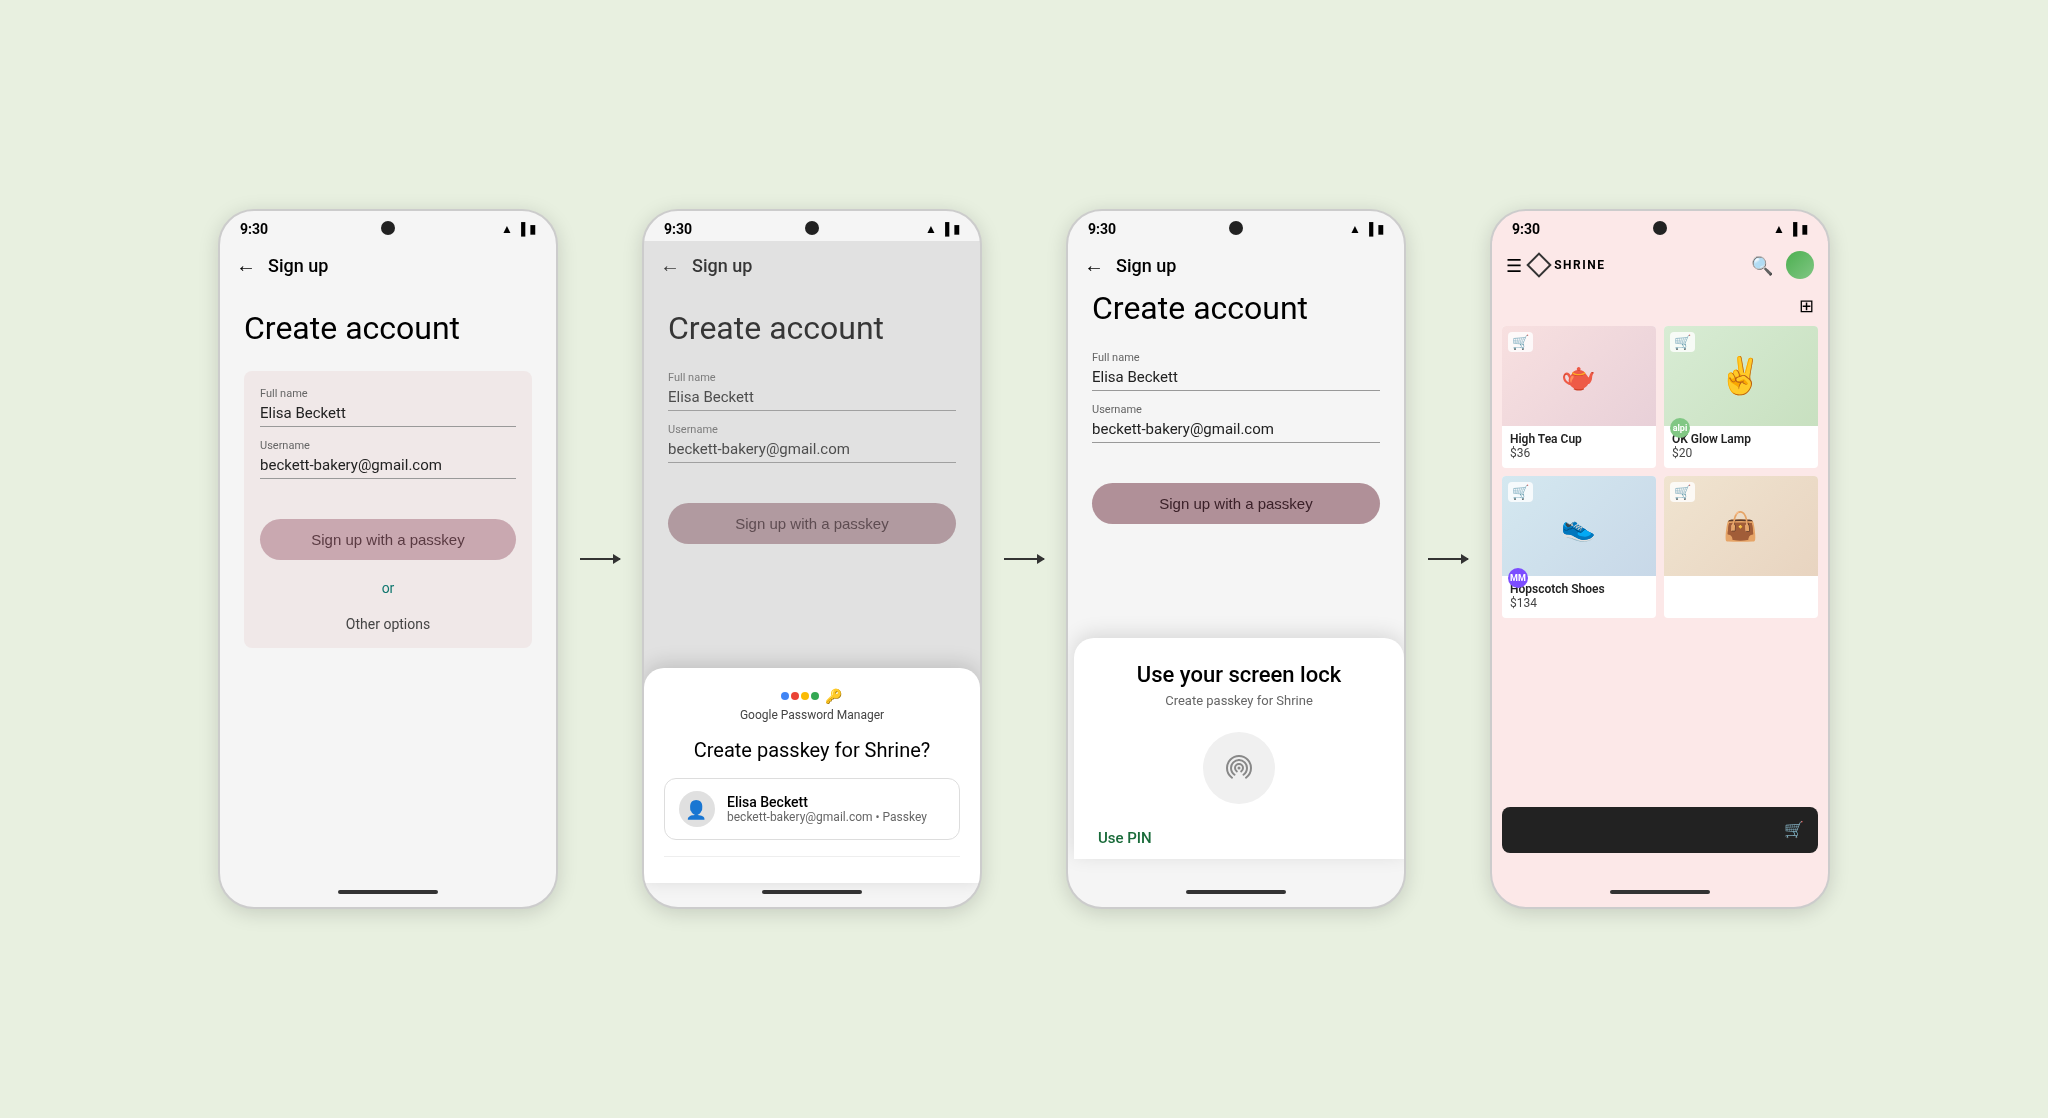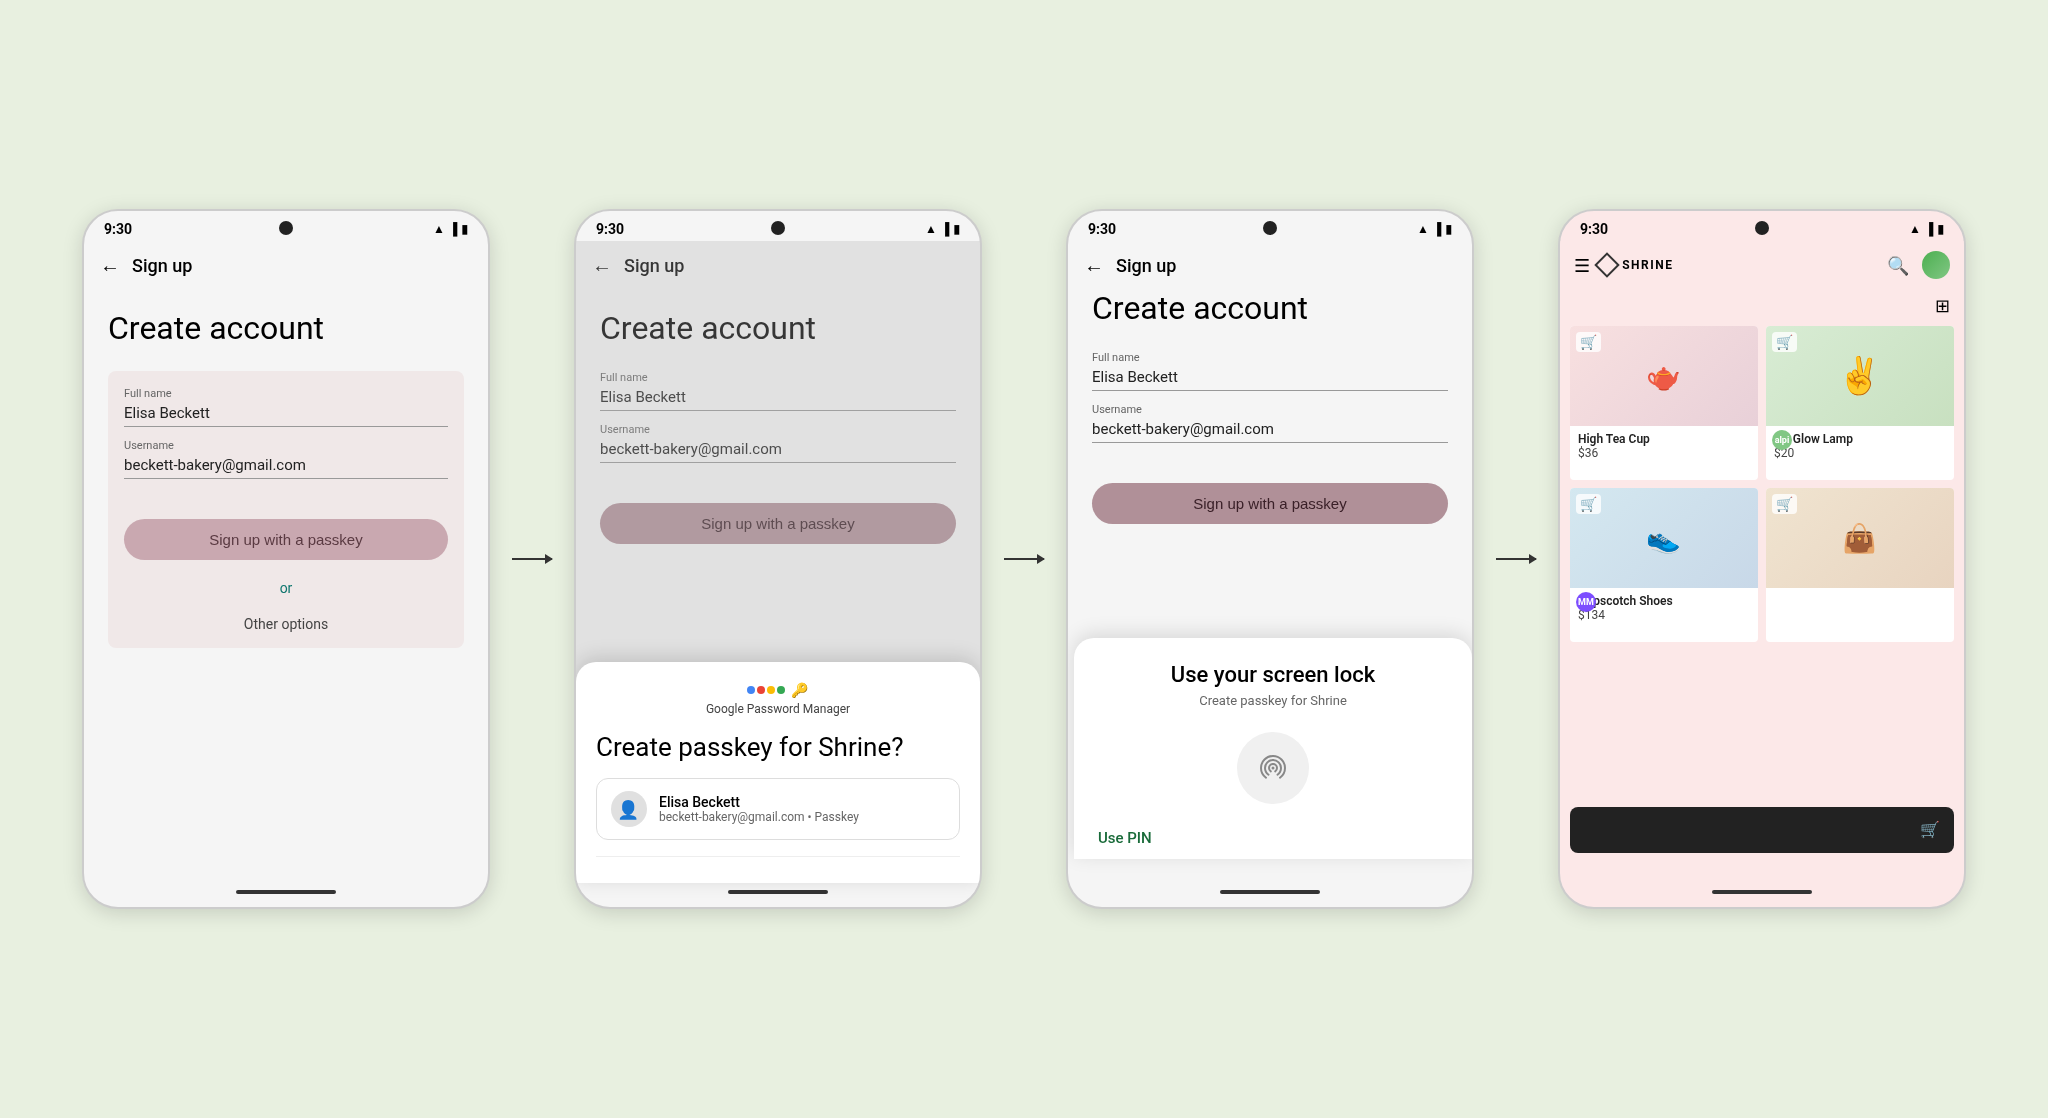--- a/index.html
+++ b/index.html
@@ -14,21 +14,21 @@
     }
     .screens-container {
       display: flex;
       gap: 18px;
       align-items: center;
     }
     .phone {
       background: #f5f5f5;
       border-radius: 36px;
       border: 2px solid #ccc;
-      width: 408px;
+      width: 340px;
       min-height: 700px;
       overflow: hidden;
       position: relative;
       box-shadow: 0 4px 20px rgba(0,0,0,0.15);
       display: flex;
       flex-direction: column;
     }
     .phone-status-bar {
       display: flex;
       justify-content: space-between;
@@ -214,22 +214,23 @@
     .g-dot {
       width: 8px; height: 8px;
       border-radius: 50%;
       display: inline-block;
     }
     .google-pm-title {
       font-size: 12px;
       color: #444;
     }
     .sheet-title {
-      font-size: 26px;
+      font-size: 20px;
       font-weight: 400;
+      text-align: center;
       margin-bottom: 16px;
       margin-top: 16px;
     }
     .user-card {
       display: flex;
       align-items: center;
       gap: 12px;
       border: 1px solid #ddd;
       border-radius: 12px;
       padding: 12px 14px;
@@ -353,21 +354,21 @@
     }
     .product-image {
       width: 100%;
       height: 100px;
       object-fit: cover;
       display: flex;
       align-items: center;
       justify-content: center;
       font-size: 28px;
     }
-    .product-info { padding: 6px 8px 20px; }
+    .product-info { padding: 6px 8px 8px; }
     .product-name { font-size: 12px; font-weight: 600; color: #222; }
     .product-price { font-size: 12px; color: #444; }
     .cart-icon-overlay {
       position: absolute;
       top: 6px; left: 6px;
       background: rgba(255,255,255,0.8);
       border-radius: 4px;
       padding: 2px 4px;
       font-size: 14px;
     }

